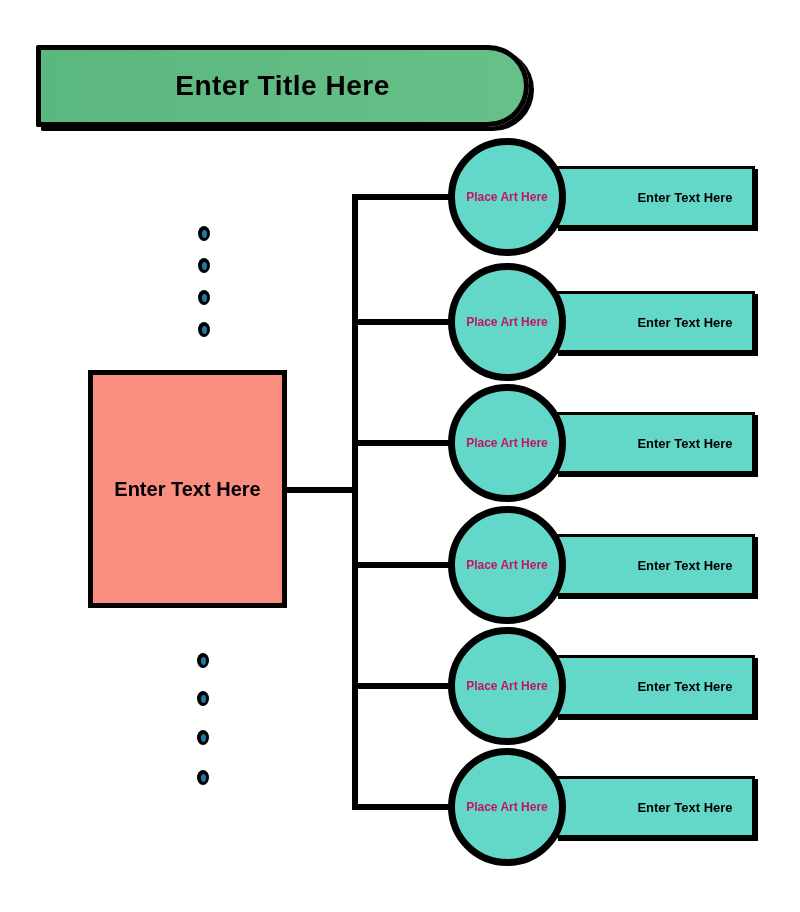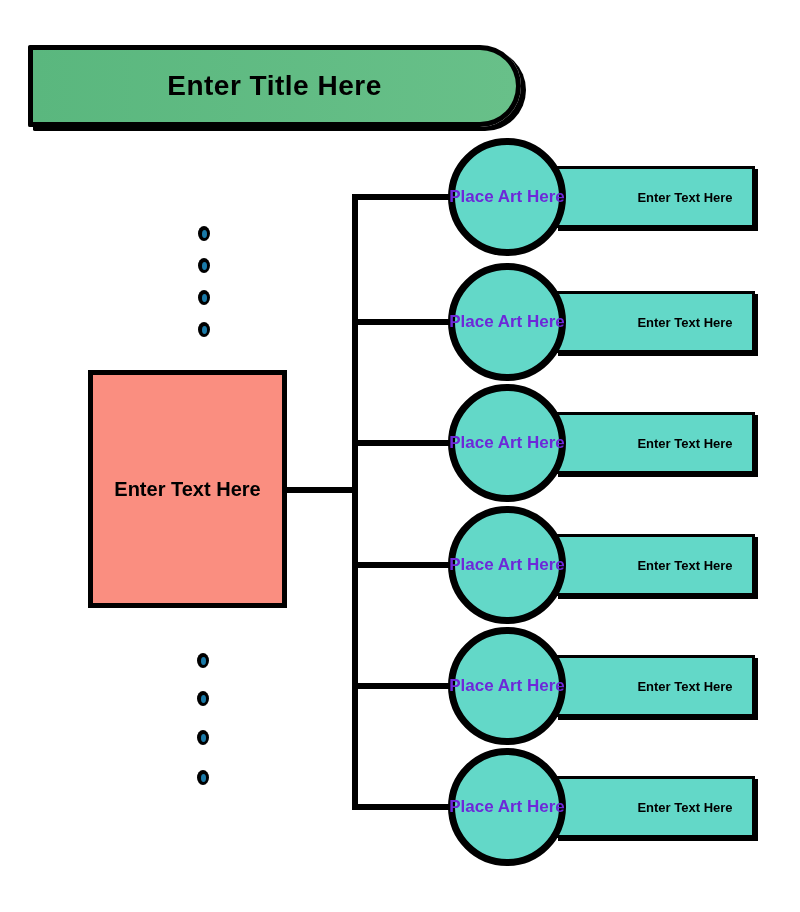--- a/index.html
+++ b/index.html
@@ -12,21 +12,21 @@
     position: relative;
     width: 800px;
     height: 912px;
     background: #ffffff;
     overflow: hidden;
   }
 
   
   .title-bar {
     position: absolute;
-    left: 28px;
+    left: 36px;
     top: 45px;
     width: 493px;
     height: 82px;
     box-sizing: border-box;
     background: linear-gradient(90deg, #5ab77e 0%, #68c089 100%);
     border: 5px solid #000;
     border-radius: 2px 44px 44px 2px;
     box-shadow: 5px 4px 0 0 #000;
     display: flex;
     align-items: center;
@@ -143,23 +143,23 @@
     box-sizing: border-box;
     background: #63d8c8;
     border: 7px solid #000;
     border-radius: 50%;
     display: flex;
     align-items: center;
     justify-content: center;
     z-index: 3;
   }
   .row-circle span {
-    font-size: 17px;
-    font-weight: bold;
-    color: #6d28d9;
+    font-size: 12px;
+    font-weight: bold;
+    color: #be185d;
     white-space: nowrap;
   }
   .r1 { top: 138px; }
   .r2 { top: 263px; }
   .r3 { top: 384px; }
   .r4 { top: 506px; }
   .r5 { top: 627px; }
   .r6 { top: 748px; }
 </style>
 </head>

